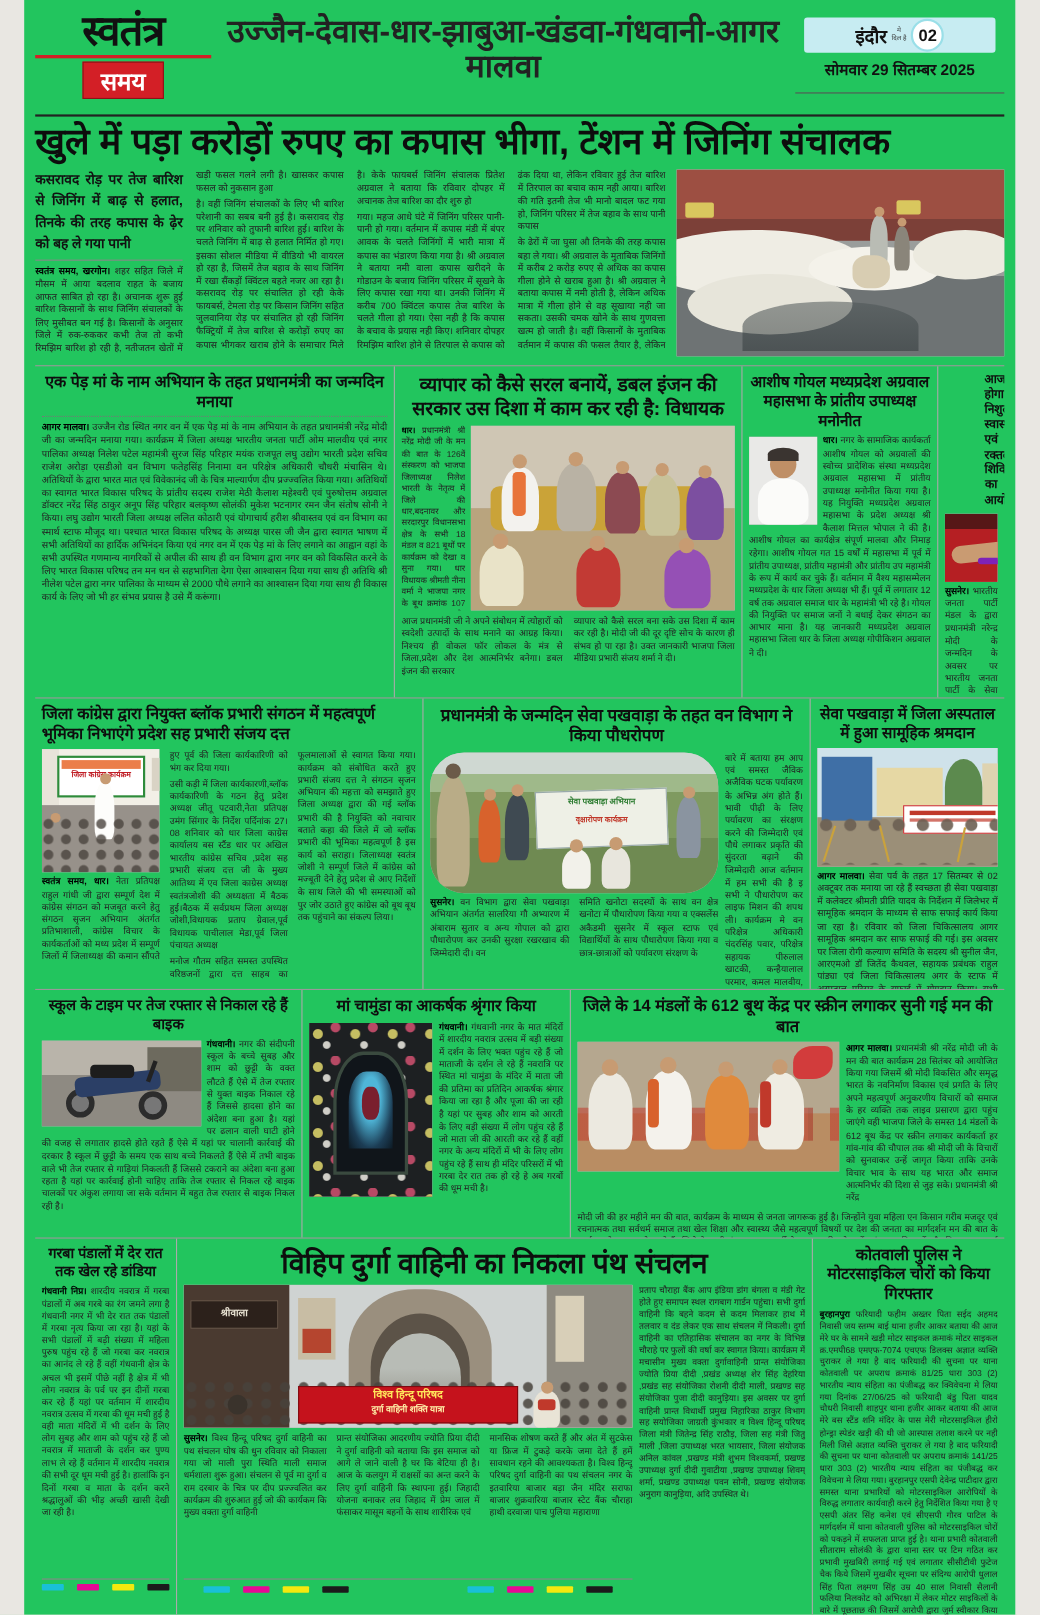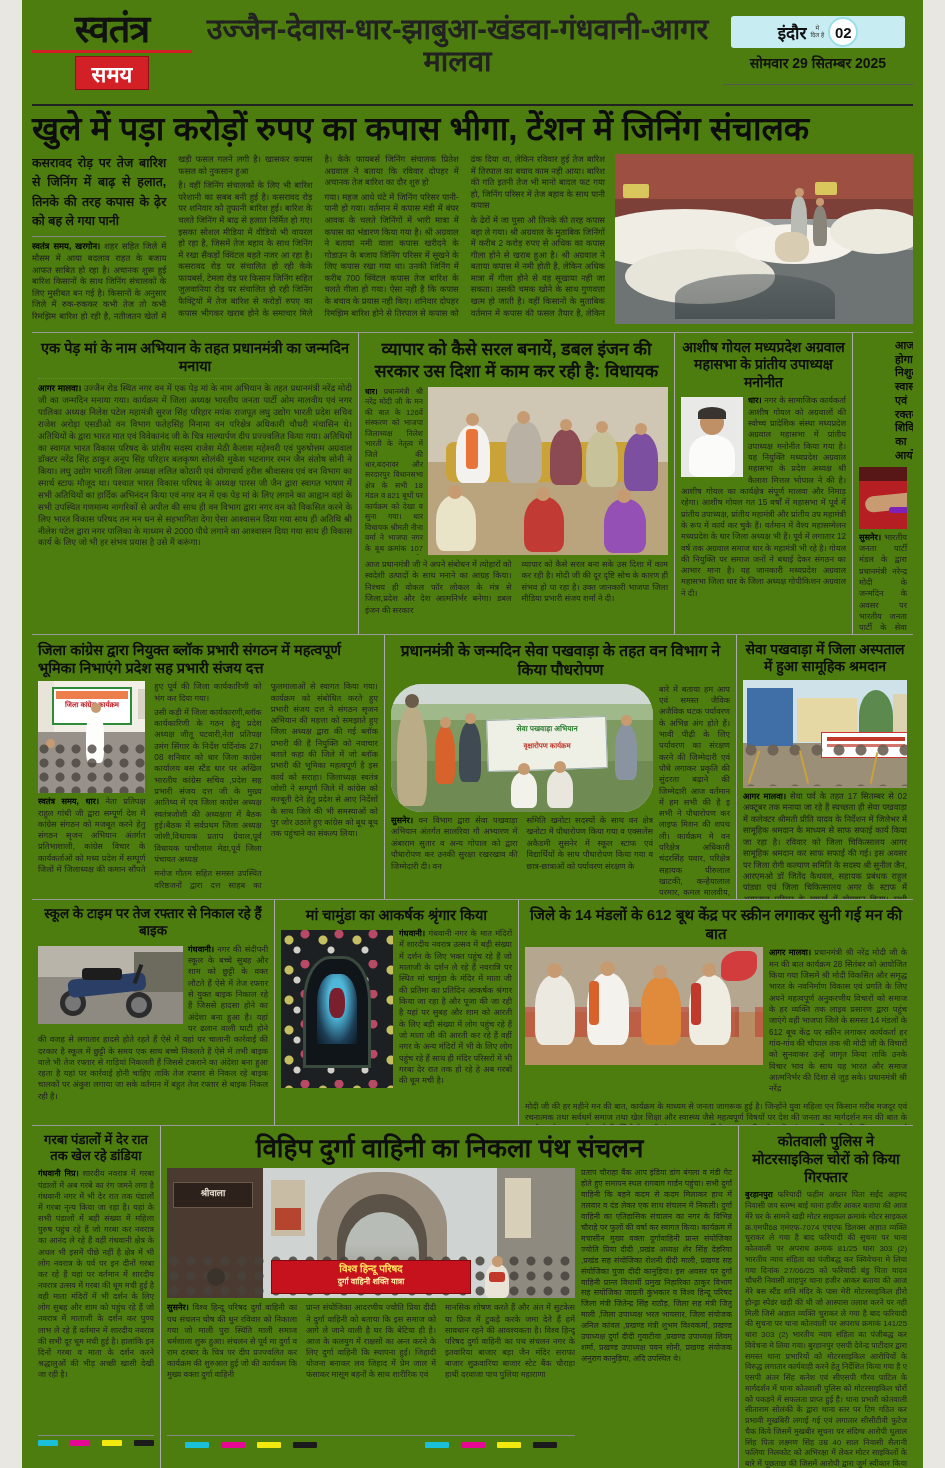--- a/index.html
+++ b/index.html
@@ -1,16 +1,16 @@
 <!DOCTYPE html>
 <html><head>
 <meta charset="utf-8">
 <style>
   html,body{margin:0;padding:0;background:#e9e7e2;}
-  .page{position:relative;width:901px;height:1468px;margin:0 auto;background:#4d7c0f;
+  .page{position:relative;width:901px;height:1468px;margin:0 auto;background:#22c55e;
         font-family:"Liberation Sans","DejaVu Sans",sans-serif;color:#1c1c1c;overflow:hidden;
         box-sizing:border-box;padding:6px 10px 0 10px;}
   *{box-sizing:border-box;}
   p{margin:0 0 3px 0;}
   .jtext{text-align:justify;font-size:8.4px;line-height:1.38;color:#222;}
   .dl{font-weight:bold;color:#000;}
   
   header{display:flex;align-items:flex-start;border-bottom:2px solid #222;padding-bottom:4px;height:100px;}
   .logo{width:160px;text-align:center;padding-top:4px;}
   .logo-top{font-size:38px;font-weight:900;color:#111;line-height:1.0;letter-spacing:-1px;border-bottom:3px solid #d31f26;padding-bottom:2px;}

